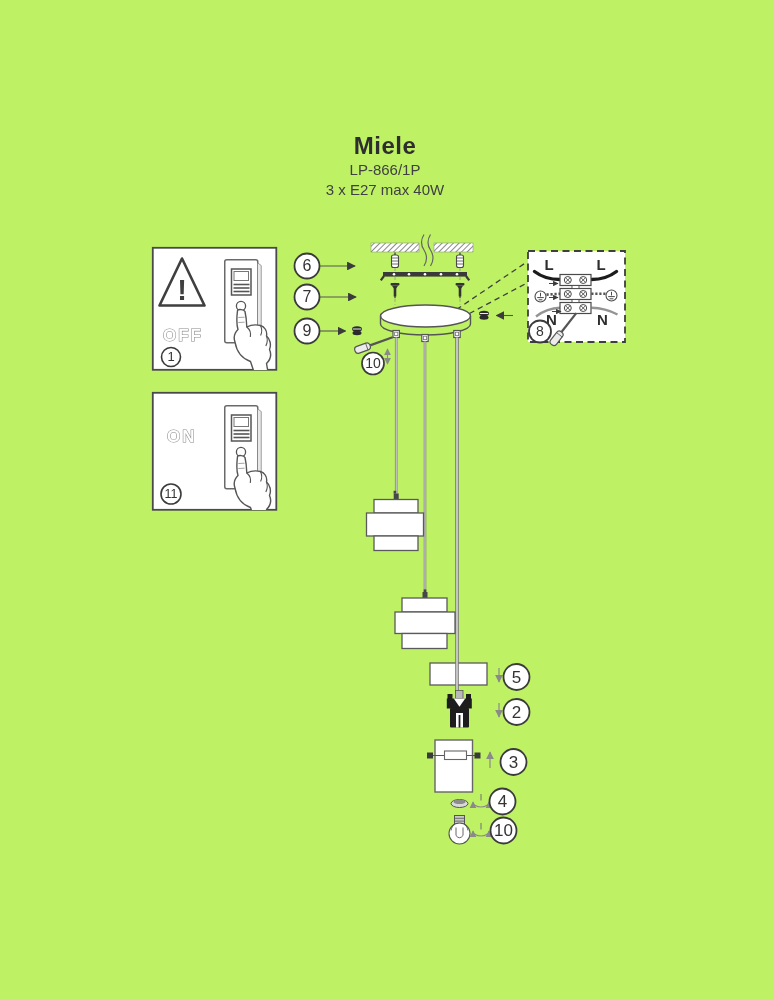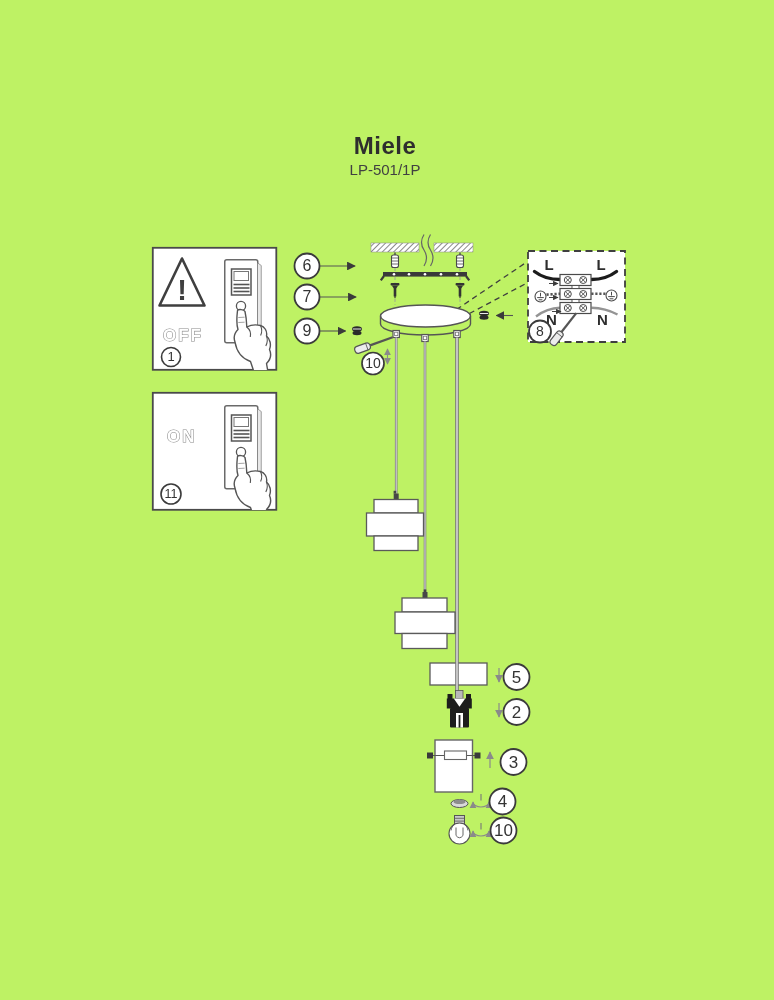--- a/index.html
+++ b/index.html
@@ -17,21 +17,22 @@
                 font-size:17px;letter-spacing:2px;paint-order:stroke fill;}
   .wire-label{fill:#2d2d2d;font-weight:bold;font-size:15px;}
 </style>
 </head>
 <body>
 
 <div class="page">
 
   <div class="title-block">
     <div class="brand">Miele</div>
-    <div class="spec">LP-501/1P</div>
+    <div class="spec">LP-866/1P</div>
+    <div class="spec">3 x E27 max 40W</div>
   </div>
 
   <svg width="774" height="1000" viewBox="0 0 774 1000">
     <defs>
       <pattern id="hatch" patternUnits="userSpaceOnUse" width="4" height="4" patternTransform="rotate(45)">
         <rect width="4" height="4" fill="#fff"></rect>
         <line x1="0" y1="0" x2="0" y2="4" stroke="#4a4a4a" stroke-width="1.3"></line>
       </pattern>
       <marker id="aD" viewBox="0 0 10 10" refX="9" refY="5" markerWidth="8" markerHeight="8" orient="auto-start-reverse">
         <path d="M0,0 L10,5 L0,10 Z" fill="#3b3b3b"></path>

